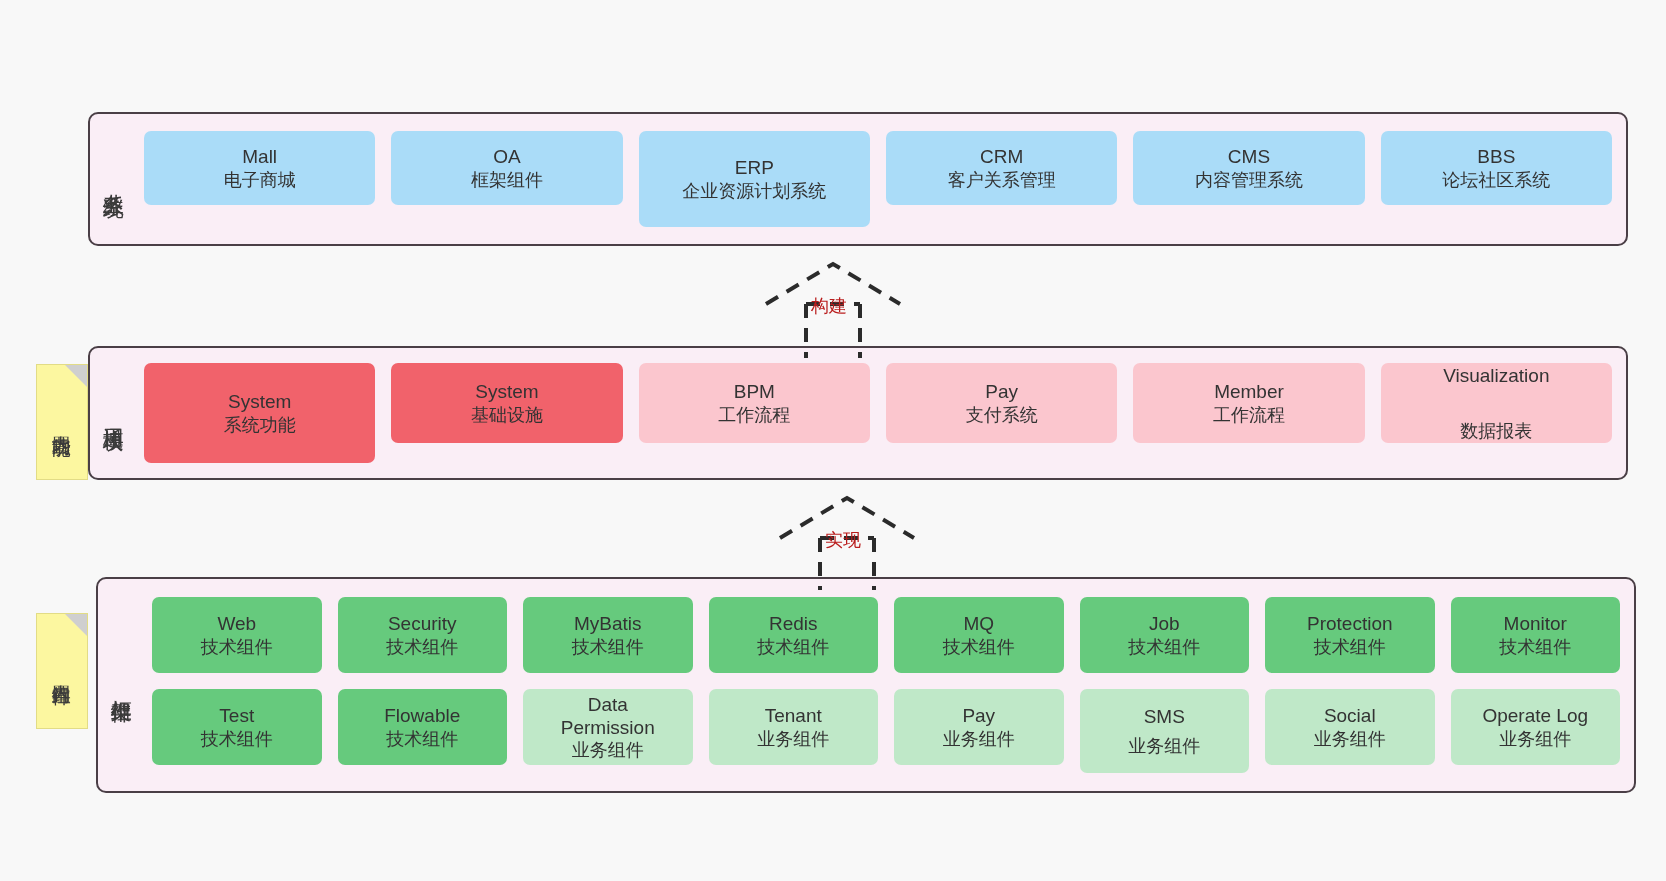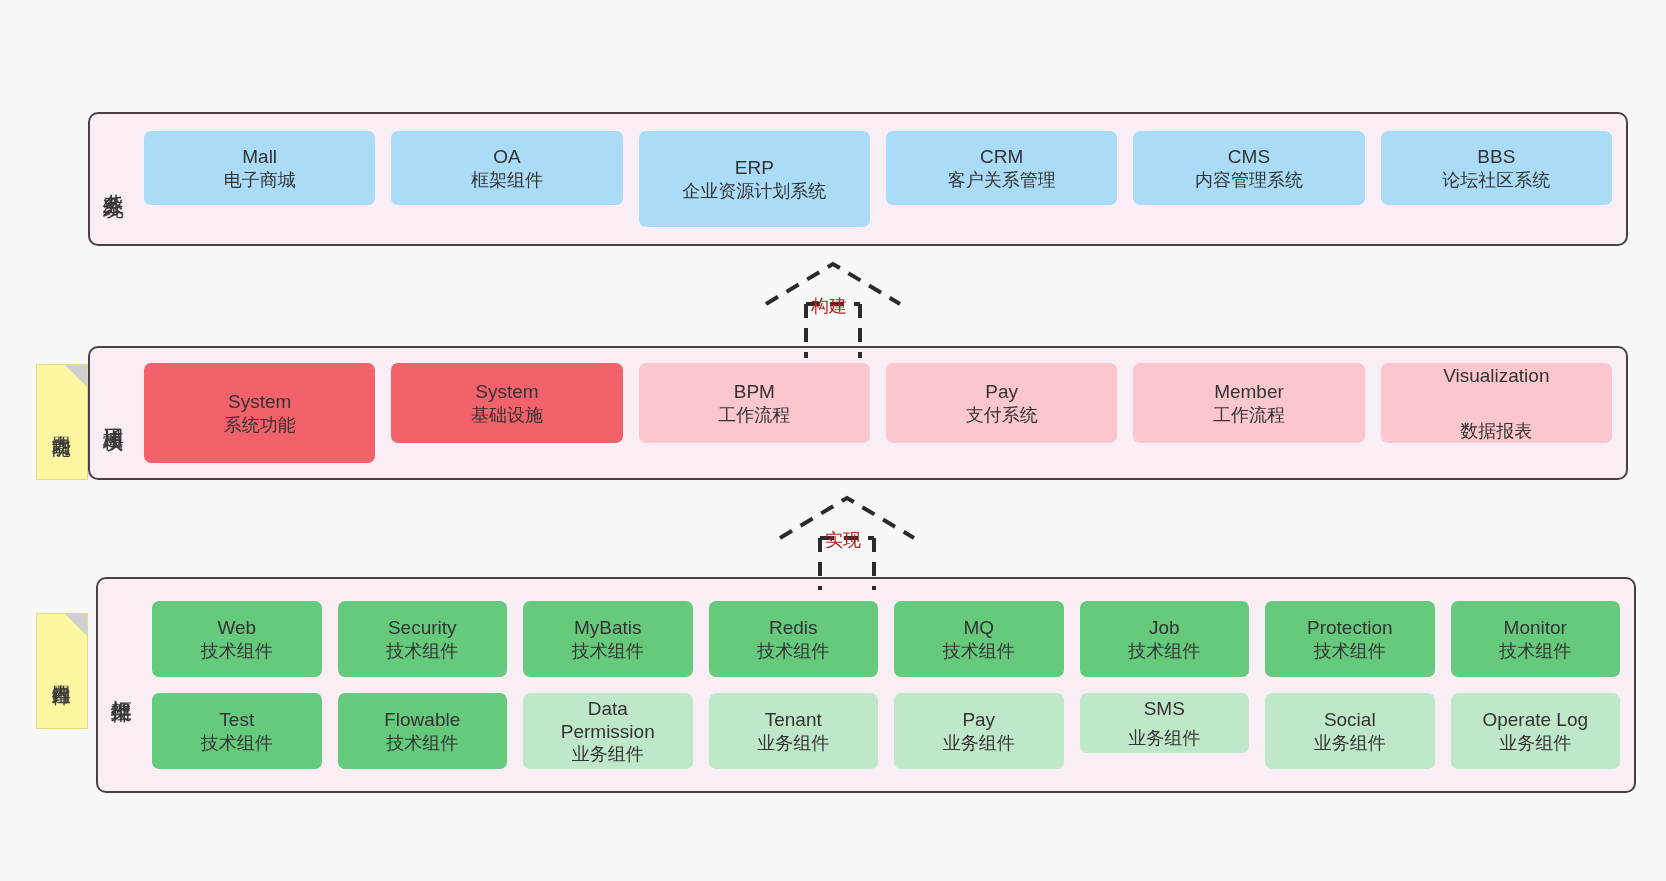--- a/index.html
+++ b/index.html
@@ -281,21 +281,21 @@
           <div class="t2">业务组件</div>
         </div>
         <div class="card c-lightgreen" style="height:76px;">
           <div class="t1">Tenant</div>
           <div class="t2">业务组件</div>
         </div>
         <div class="card c-lightgreen" style="height:76px;">
           <div class="t1">Pay</div>
           <div class="t2">业务组件</div>
         </div>
-        <div class="card c-lightgreen" style="height:60px;gap:6px;">
+        <div class="card c-lightgreen" style="height:84px;gap:6px;">
           <div class="t1">SMS</div>
           <div class="t2">业务组件</div>
         </div>
         <div class="card c-lightgreen" style="height:76px;">
           <div class="t1">Social</div>
           <div class="t2">业务组件</div>
         </div>
         <div class="card c-lightgreen" style="height:76px;">
           <div class="t1">Operate Log</div>
           <div class="t2">业务组件</div>

